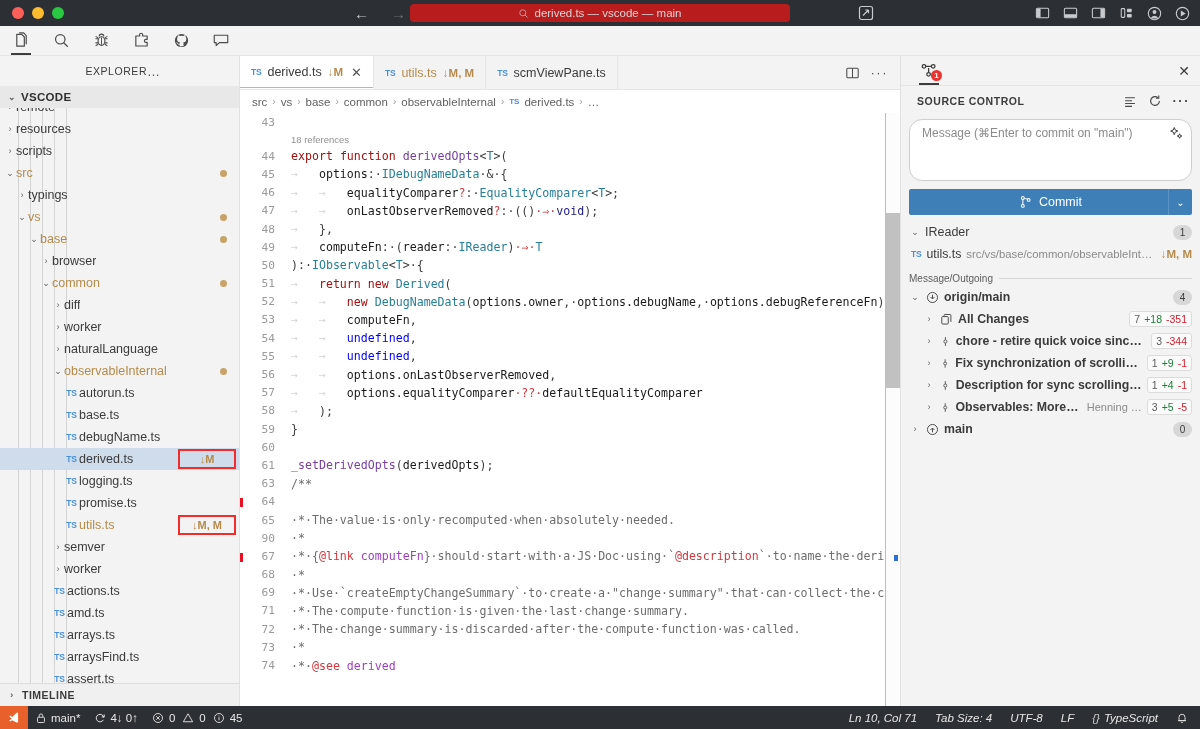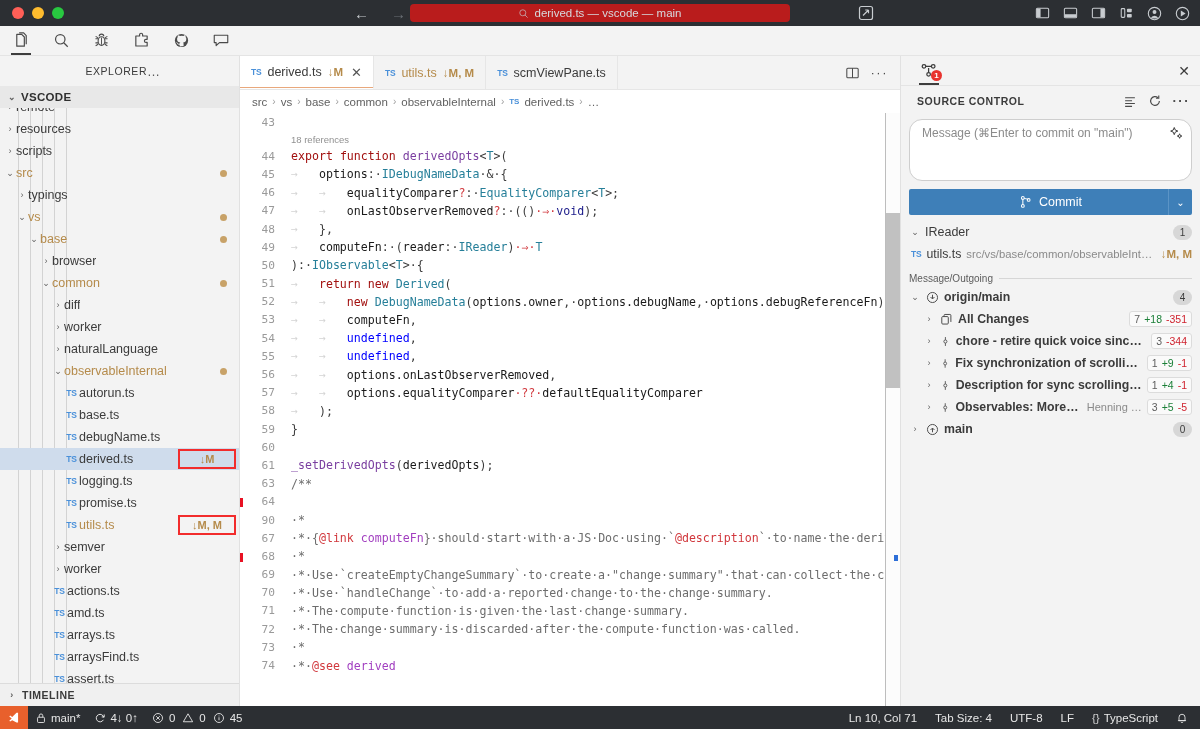--- a/index.html
+++ b/index.html
@@ -239,21 +239,21 @@
   
   .statusbar {
     height: 23px; flex: none; background: #2c2f33; display: flex; align-items: center;
     color: #e7e7e7; font-size: 11.5px;
   }
   .sb-remote {
     background: #e8602c; height: 23px; width: 28px; display: flex; align-items: center;
     justify-content: center; color: #fff;
   }
   .sb-item { display: flex; align-items: center; gap: 4px; padding: 0 7px; height: 23px; }
-  .sb-right { margin-left: auto; display: flex; align-items: flex-end; }
+  .sb-right { margin-left: auto; display: flex; align-items: flex-end; font-style: italic; }
   .sb-right .sb-item { padding: 0 9px; }
 </style>
 </head>
 <body>
 
 <div class="app">
 
   <div class="titlebar">
     <div class="traffic">
       <div class="dot red"></div>
@@ -561,25 +561,25 @@
             <div class="line"><span class="lnum">54</span><span><span class="ind">→&nbsp;&nbsp;&nbsp;→&nbsp;&nbsp;&nbsp;</span><span class="t-kw2">undefined</span><span class="t-punc">,</span></span><span class="hl-ind" style="position: absolute; left: 48px; width: 34px; top: 0px; bottom: 0px; z-index: -1;"></span><span class="hl-ind2" style="position: absolute; left: 82px; width: 34px; top: 0px; bottom: 0px; z-index: -1;"></span></div>
             <div class="line"><span class="lnum">55</span><span><span class="ind">→&nbsp;&nbsp;&nbsp;→&nbsp;&nbsp;&nbsp;</span><span class="t-kw2">undefined</span><span class="t-punc">,</span></span><span class="hl-ind" style="position: absolute; left: 48px; width: 34px; top: 0px; bottom: 0px; z-index: -1;"></span><span class="hl-ind2" style="position: absolute; left: 82px; width: 34px; top: 0px; bottom: 0px; z-index: -1;"></span></div>
             <div class="line"><span class="lnum">56</span><span><span class="ind">→&nbsp;&nbsp;&nbsp;→&nbsp;&nbsp;&nbsp;</span><span class="t-prop">options.onLastObserverRemoved</span><span class="t-punc">,</span></span><span class="hl-ind" style="position: absolute; left: 48px; width: 34px; top: 0px; bottom: 0px; z-index: -1;"></span><span class="hl-ind2" style="position: absolute; left: 82px; width: 34px; top: 0px; bottom: 0px; z-index: -1;"></span></div>
             <div class="line"><span class="lnum">57</span><span><span class="ind">→&nbsp;&nbsp;&nbsp;→&nbsp;&nbsp;&nbsp;</span><span class="t-prop">options.equalityComparer</span><span class="t-op">·??·</span><span class="t-prop">defaultEqualityComparer</span></span><span class="hl-ind" style="position: absolute; left: 48px; width: 34px; top: 0px; bottom: 0px; z-index: -1;"></span><span class="hl-ind2" style="position: absolute; left: 82px; width: 34px; top: 0px; bottom: 0px; z-index: -1;"></span></div>
             <div class="line"><span class="lnum">58</span><span><span class="ind">→&nbsp;&nbsp;&nbsp;</span><span class="t-punc">);</span></span><span class="hl-ind" style="position: absolute; left: 48px; width: 34px; top: 0px; bottom: 0px; z-index: -1;"></span></div>
             <div class="line"><span class="lnum">59</span><span><span class="t-punc">}</span></span></div>
             <div class="line"><span class="lnum">60</span><span></span></div>
             <div class="line"><span class="lnum">61</span><span><span class="t-fn">_setDerivedOpts</span><span class="t-punc">(</span><span class="t-prop">derivedOpts</span><span class="t-punc">);</span></span></div>
             <div class="line"><span class="lnum">63</span><span><span class="t-cmt">/**</span></span></div>
             <div class="line"><span class="lnum">64</span><span class="hl-ind" style="position: absolute; left: 48px; width: 8px; top: 0px; bottom: 0px; z-index: -1;"></span></div>
+            <div class="line"><span class="lnum">65</span><span><span class="t-cmt">·*·The·value·is·only·recomputed·when·absolutely·needed.</span></span><span class="hl-ind" style="position: absolute; left: 48px; width: 8px; top: 0px; bottom: 0px; z-index: -1;"></span></div>
             <div class="line"><span class="lnum">90</span><span><span class="t-cmt">·*</span></span><span class="hl-ind" style="position: absolute; left: 48px; width: 8px; top: 0px; bottom: 0px; z-index: -1;"></span></div>
             <div class="line"><span class="lnum">67</span><span><span class="t-cmt">·*·{</span><span class="t-cmt-tag">@link</span><span class="ws"> </span><span class="t-cmt-link">computeFn</span><span class="t-cmt">}·should·start·with·a·JS·Doc·using·`</span><span class="t-cmt-tag">@description</span><span class="t-cmt">`·to·name·the·derived.</span></span><span class="hl-ind" style="position: absolute; left: 48px; width: 8px; top: 0px; bottom: 0px; z-index: -1;"></span></div>
             <div class="line"><span class="lnum">68</span><span><span class="t-cmt">·*</span></span><span class="hl-ind" style="position: absolute; left: 48px; width: 8px; top: 0px; bottom: 0px; z-index: -1;"></span></div>
             <div class="line"><span class="lnum">69</span><span><span class="t-cmt">·*·Use·`createEmptyChangeSummary`·to·create·a·"change·summary"·that·can·collect·the·changes.</span></span><span class="hl-ind" style="position: absolute; left: 48px; width: 8px; top: 0px; bottom: 0px; z-index: -1;"></span></div>
-            <div class="line"><span class="lnum">70</span><span><span class="t-cmt">·*·Use·`handleChange`·to·add·a·reported·change·to·the·change·summary.</span></span><span class="hl-ind" style="position: absolute; left: 48px; width: 8px; top: 0px; bottom: 0px; z-index: -1;"></span></div>
             <div class="line"><span class="lnum">71</span><span><span class="t-cmt">·*·The·compute·function·is·given·the·last·change·summary.</span></span><span class="hl-ind" style="position: absolute; left: 48px; width: 8px; top: 0px; bottom: 0px; z-index: -1;"></span></div>
             <div class="line"><span class="lnum">72</span><span><span class="t-cmt">·*·The·change·summary·is·discarded·after·the·compute·function·was·called.</span></span><span class="hl-ind" style="position: absolute; left: 48px; width: 8px; top: 0px; bottom: 0px; z-index: -1;"></span></div>
             <div class="line"><span class="lnum">73</span><span><span class="t-cmt">·*</span></span><span class="hl-ind" style="position: absolute; left: 48px; width: 8px; top: 0px; bottom: 0px; z-index: -1;"></span></div>
             <div class="line"><span class="lnum">74</span><span><span class="t-cmt">·*·</span><span class="t-cmt-tag">@see</span><span class="ws"> </span><span class="t-cmt-link">derived</span></span><span class="hl-ind" style="position: absolute; left: 48px; width: 8px; top: 0px; bottom: 0px; z-index: -1;"></span></div>
           </div>
         <div class="vsep"></div>
         <div class="vscroll">
           <div class="thumb" style="top:100px;height:175px"></div>
           <div class="marker" style="top:442px"></div>
         </div>

